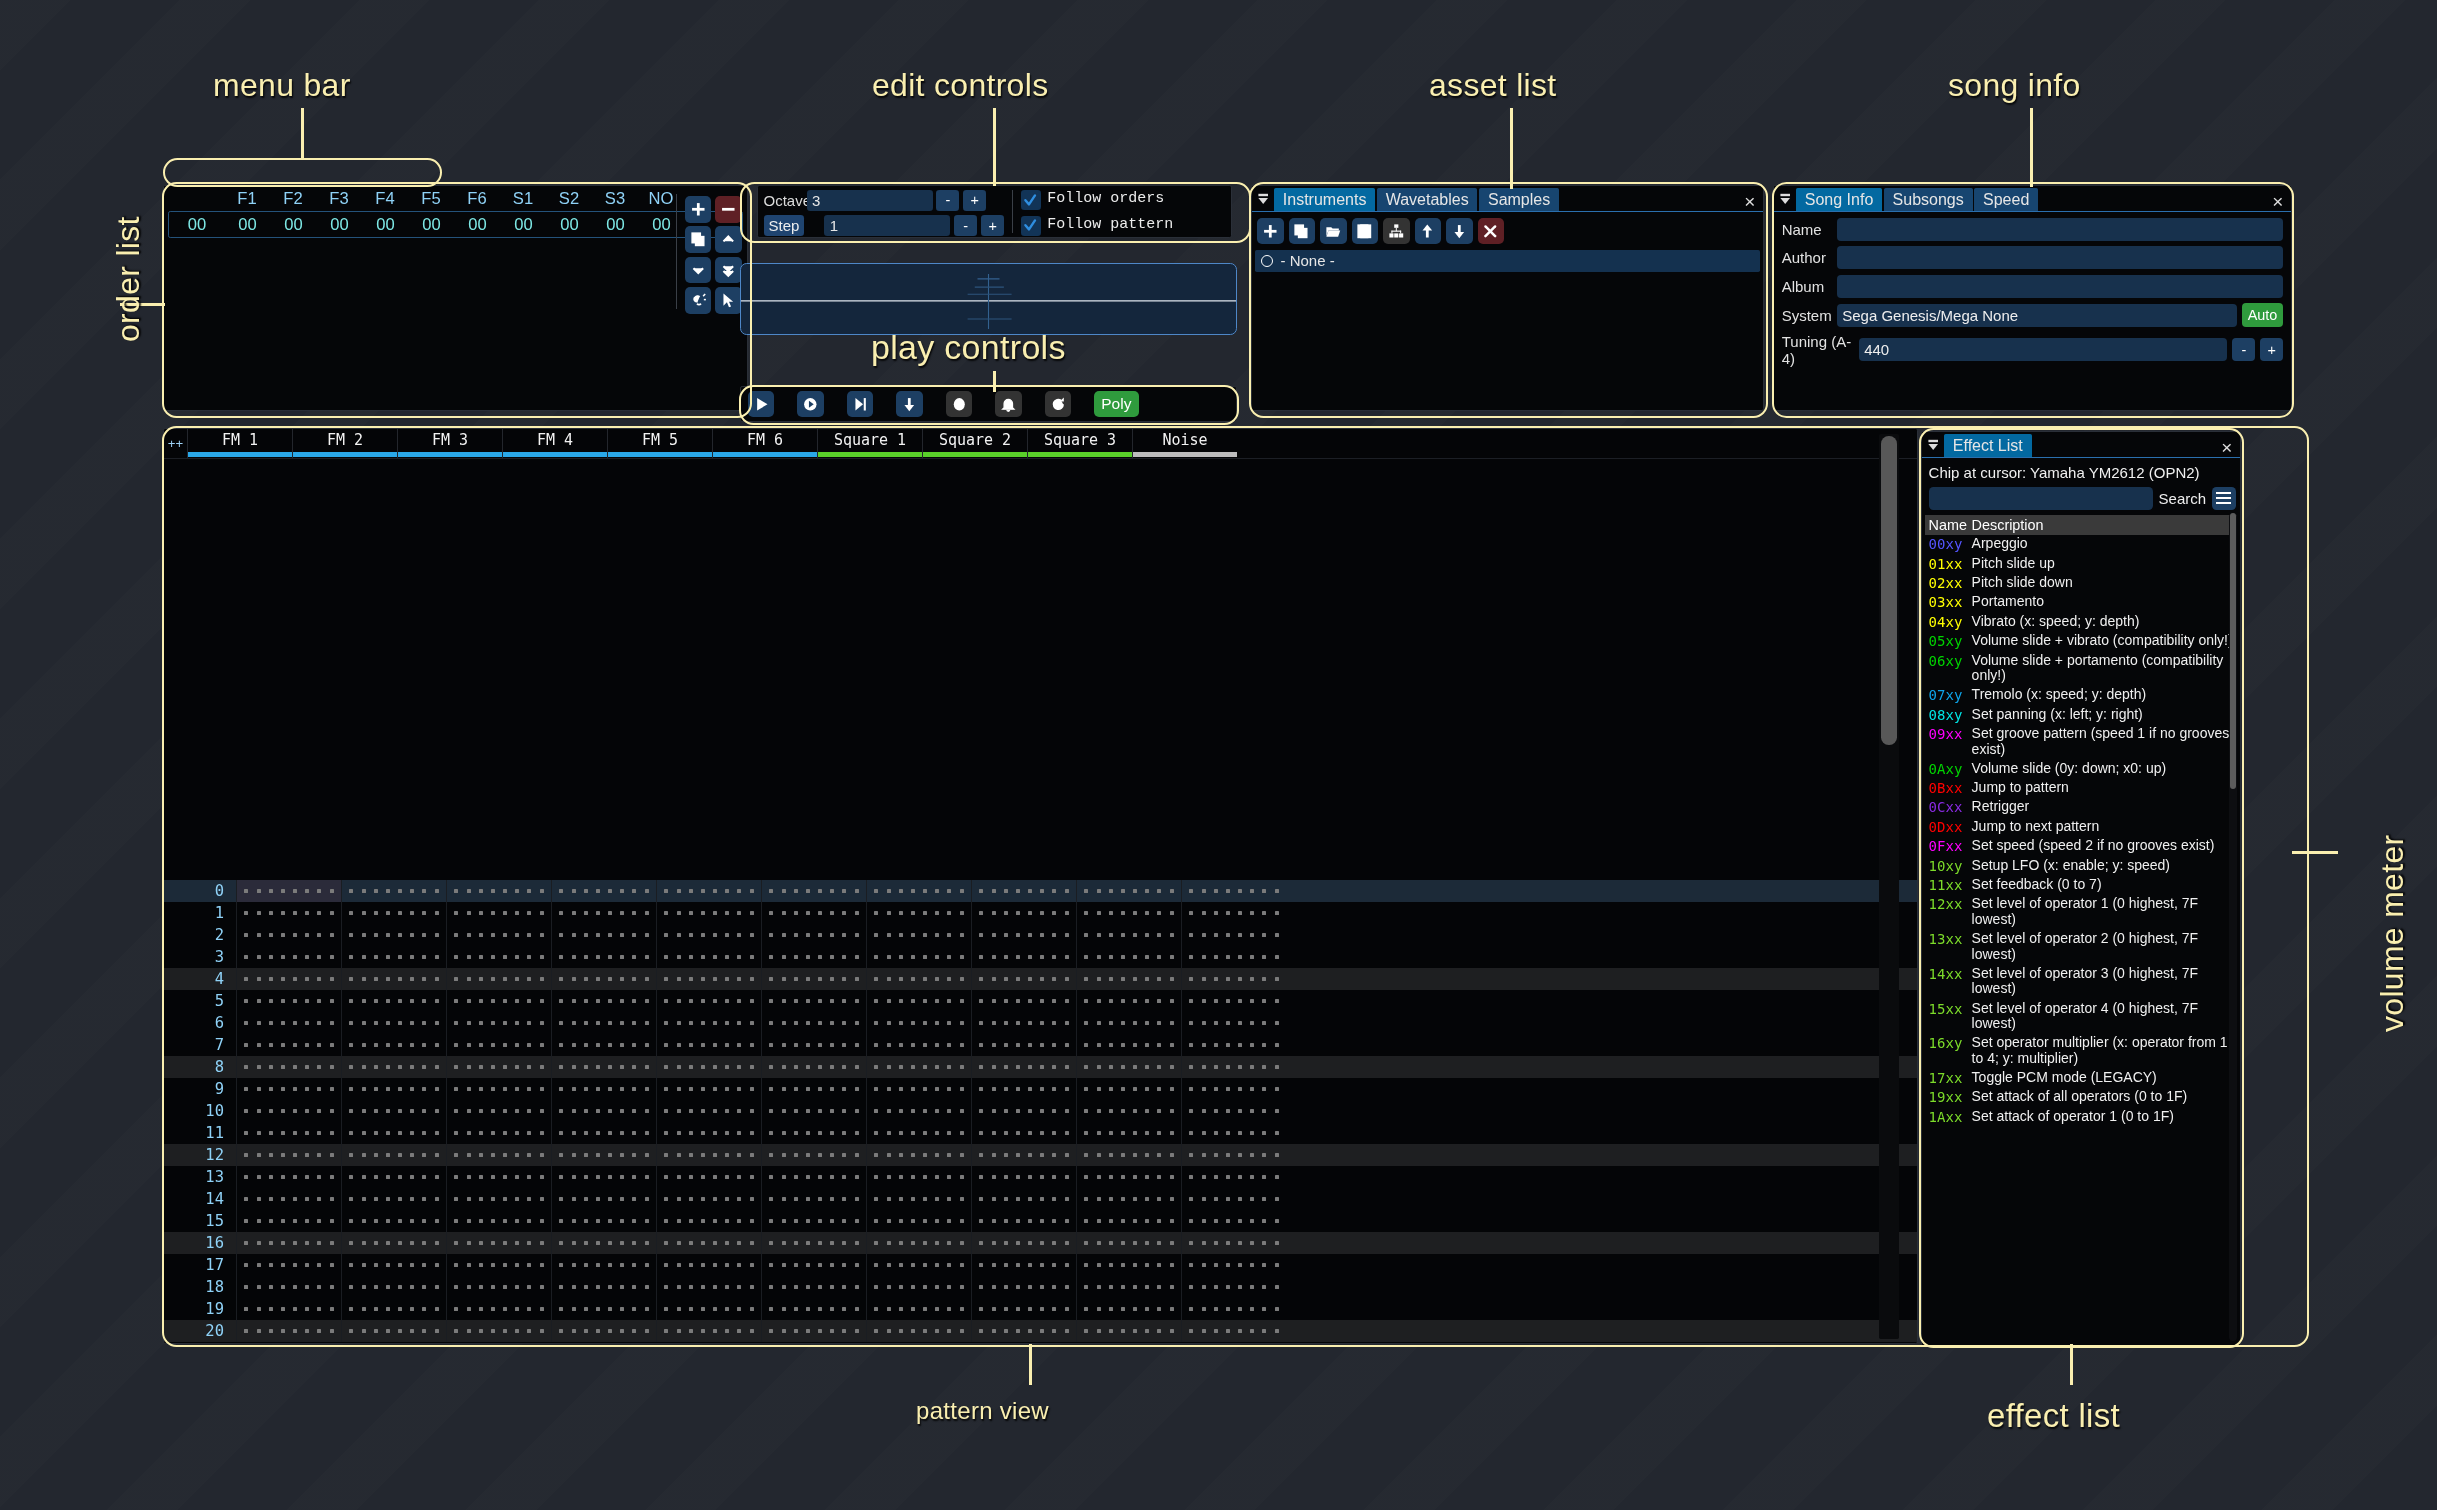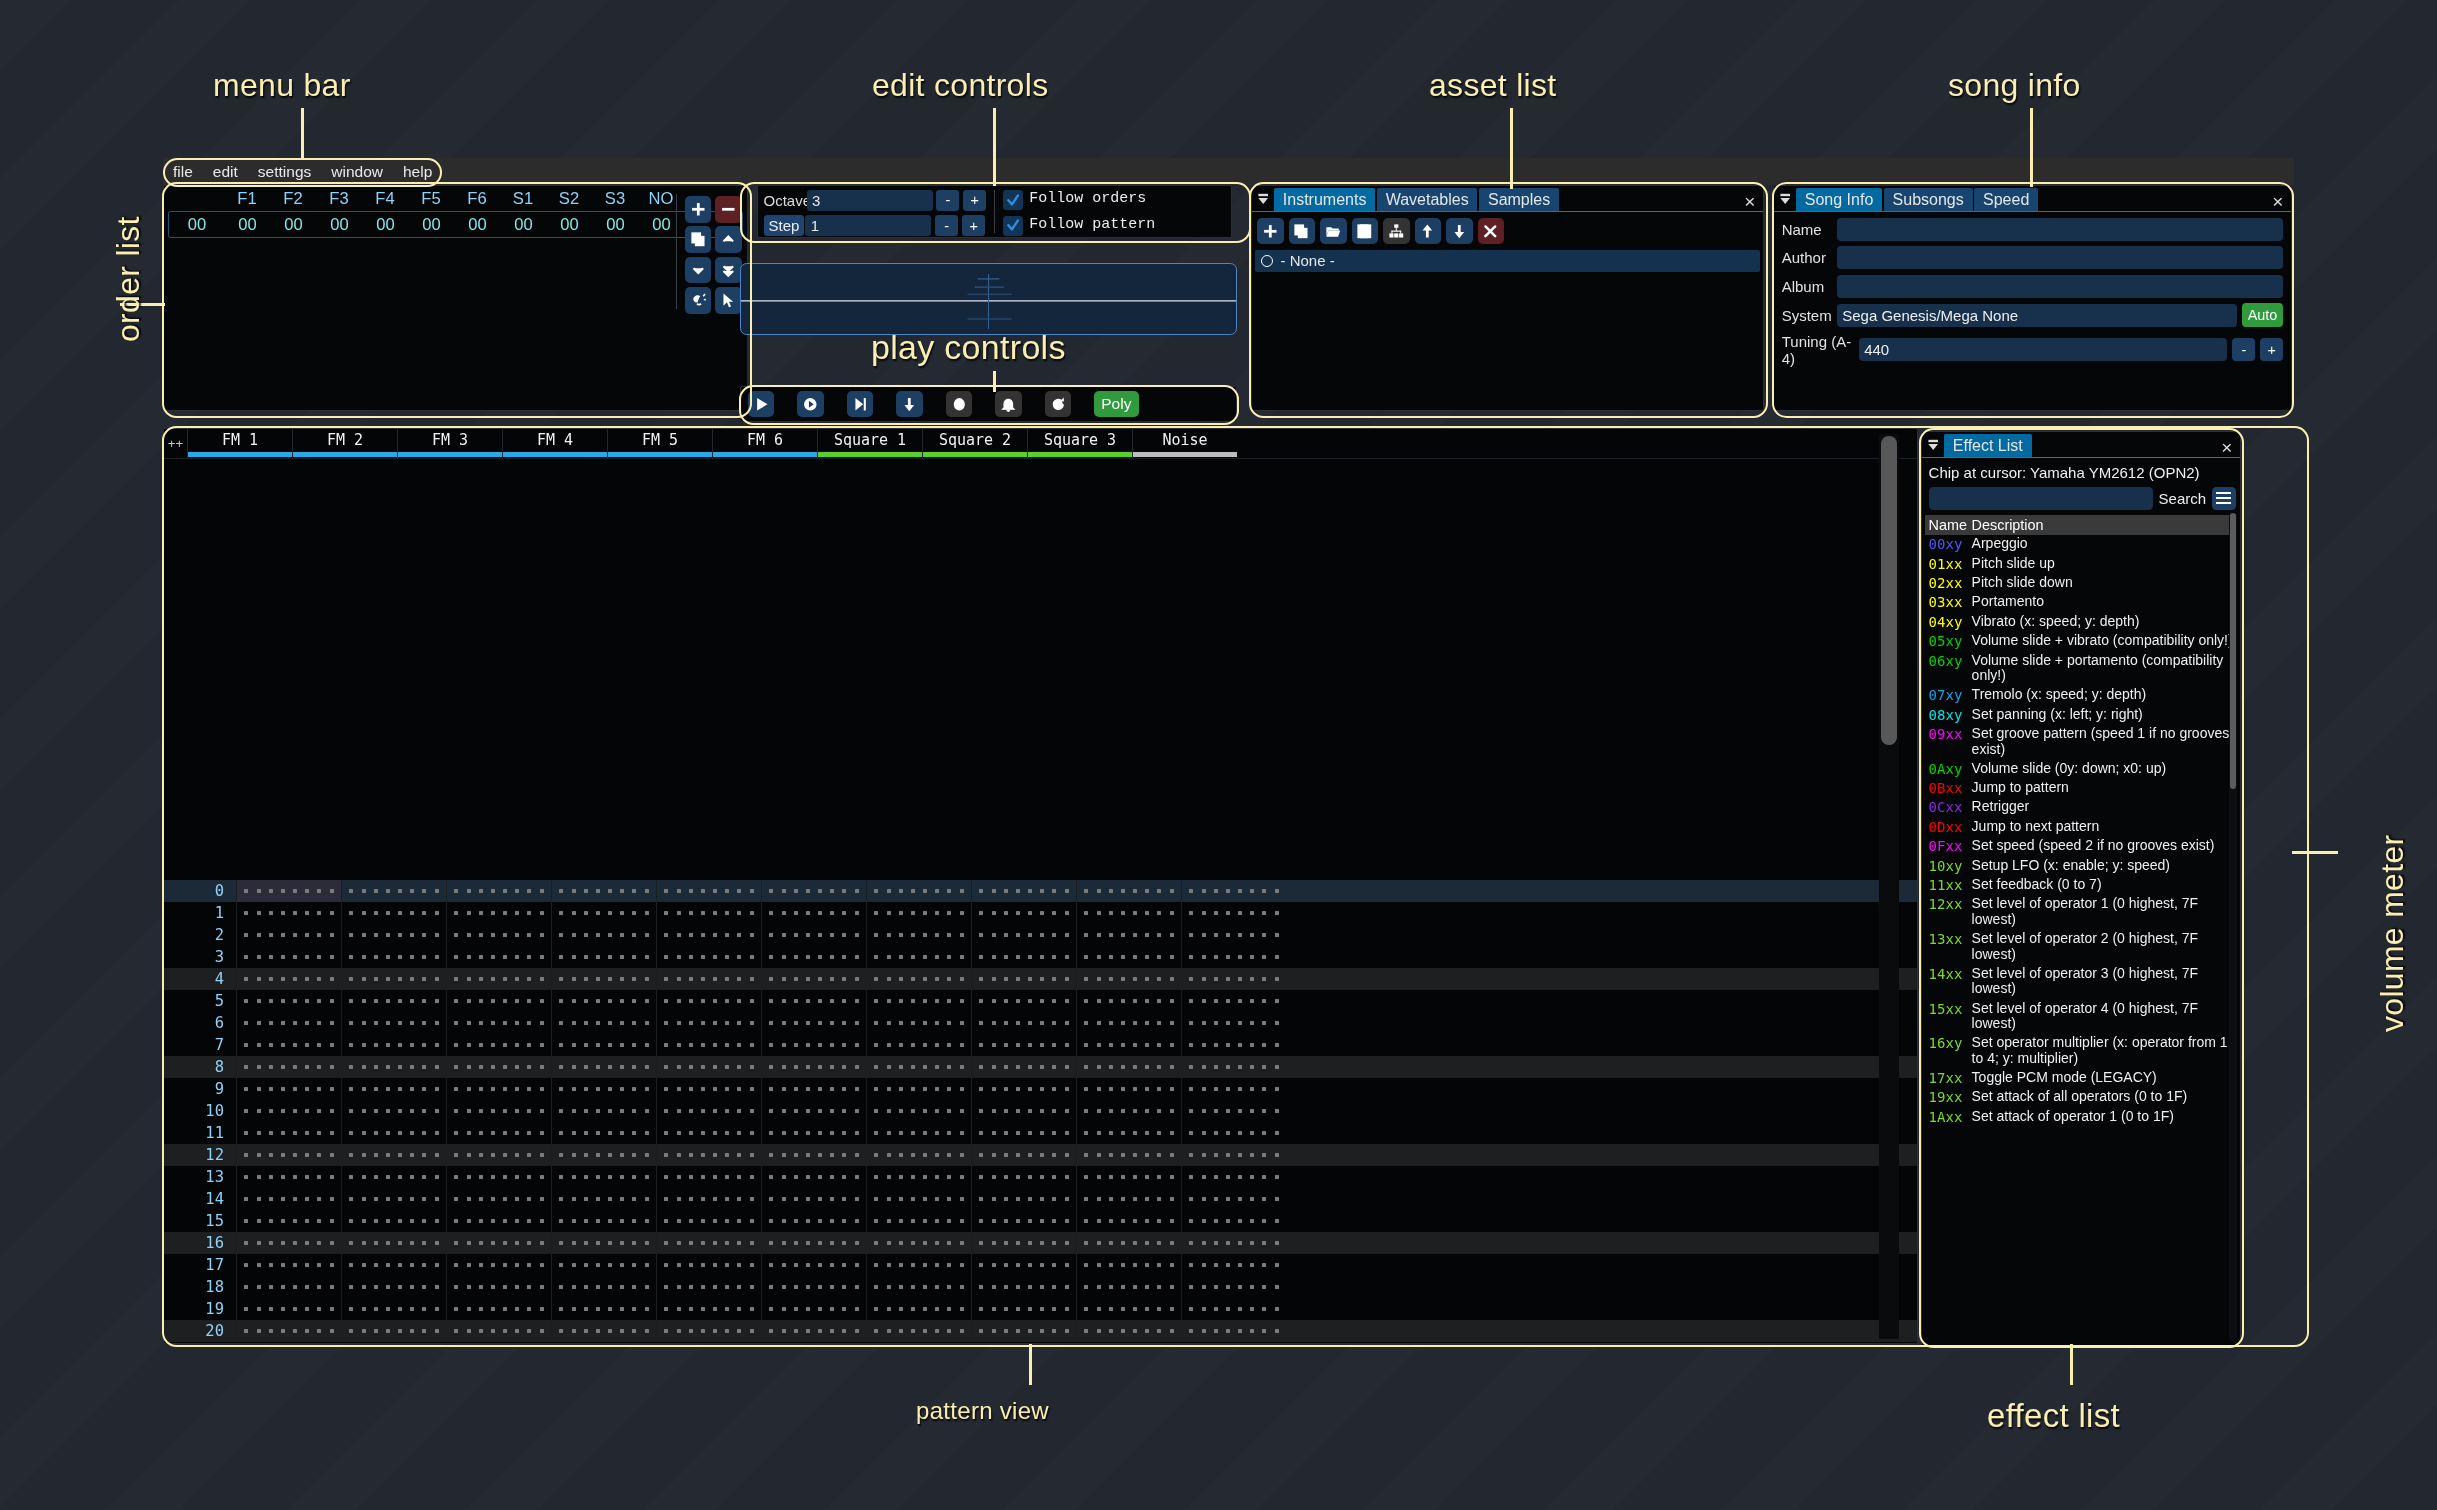--- a/index.html
+++ b/index.html
@@ -97,21 +97,21 @@
   .sqbtn svg{ width:16.6px; height:16.6px; fill:#fff; }
 
   
   #editctl{ left:757px; top:185px; width:475px; height:53px; border-radius:2.2px;}
   .ec-grid{ display:flex; height:100%; }
   .ec-left{ padding:3.3px 0 0 5.5px; }
   .ec-row{ display:flex; align-items:center; height:22px; margin-bottom:3.3px;}
   .ec-lab{ color:#dcdcdc; font-size:15px; width:43px; }
   .ec-lab.btn{
     background:#1f4470; border-radius:3.3px; padding:2.2px 5px; width:auto;
-    margin-right:1px; color:#eee;
+    margin-right:20px; color:#eee;
   }
   .ec-field{
     background:#17314d; border-radius:3.3px; height:21px; width:126px;
     color:#e8e8e8; font-size:15px; display:flex; align-items:center;
     padding-left:5.5px;
   }
   .ec-pm{
     width:23px; height:21px; margin-left:3.9px; background:#1d3f63;
     border-radius:3.3px; color:#fff; font-size:14.4px;
     display:flex; align-items:center; justify-content:center;
@@ -265,27 +265,20 @@
     background:#5c5c5c; border-radius:3.9px;
   }
 </style>
 </head>
 <body>
 
 <div id="backdrop"></div>
 
 <div id="app">
 
-  <div id="menubar">
-    <span class="menu-item">file</span>
-    <span class="menu-item">edit</span>
-    <span class="menu-item">settings</span>
-    <span class="menu-item">window</span>
-    <span class="menu-item">help</span>
-  </div>
 
   <div class="panel" id="orderlist">
     <div class="ol-head">
       <span class="ol-rownum"></span>
       <span class="ol-col">F1</span>
       <span class="ol-col">F2</span>
       <span class="ol-col">F3</span>
       <span class="ol-col">F4</span>
       <span class="ol-col">F5</span>
       <span class="ol-col">F6</span>

